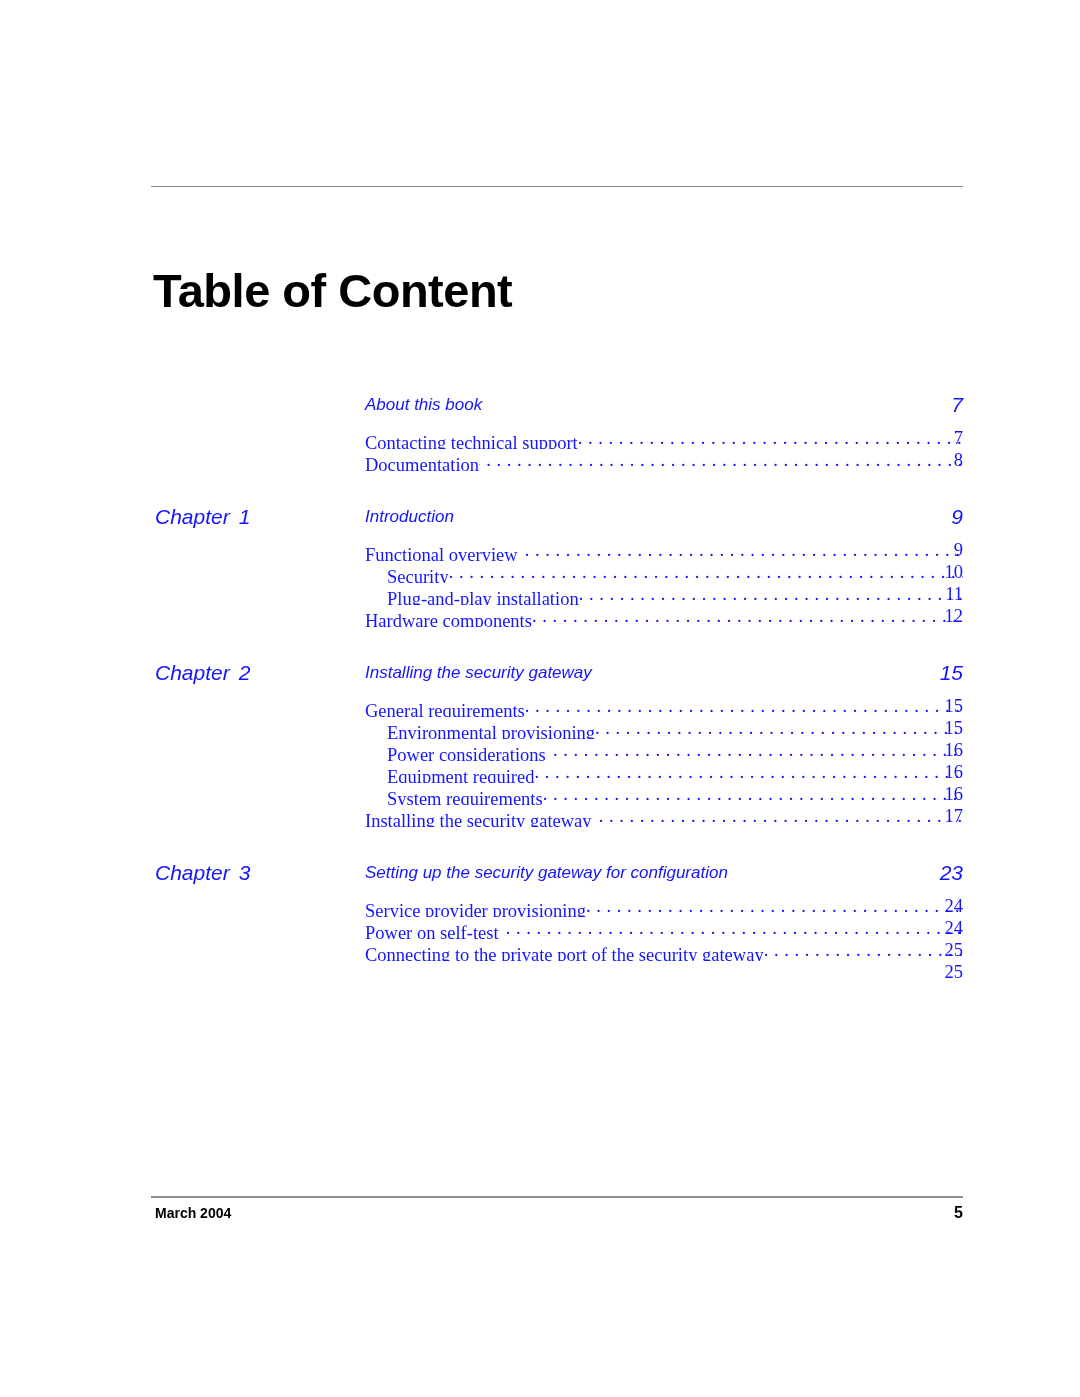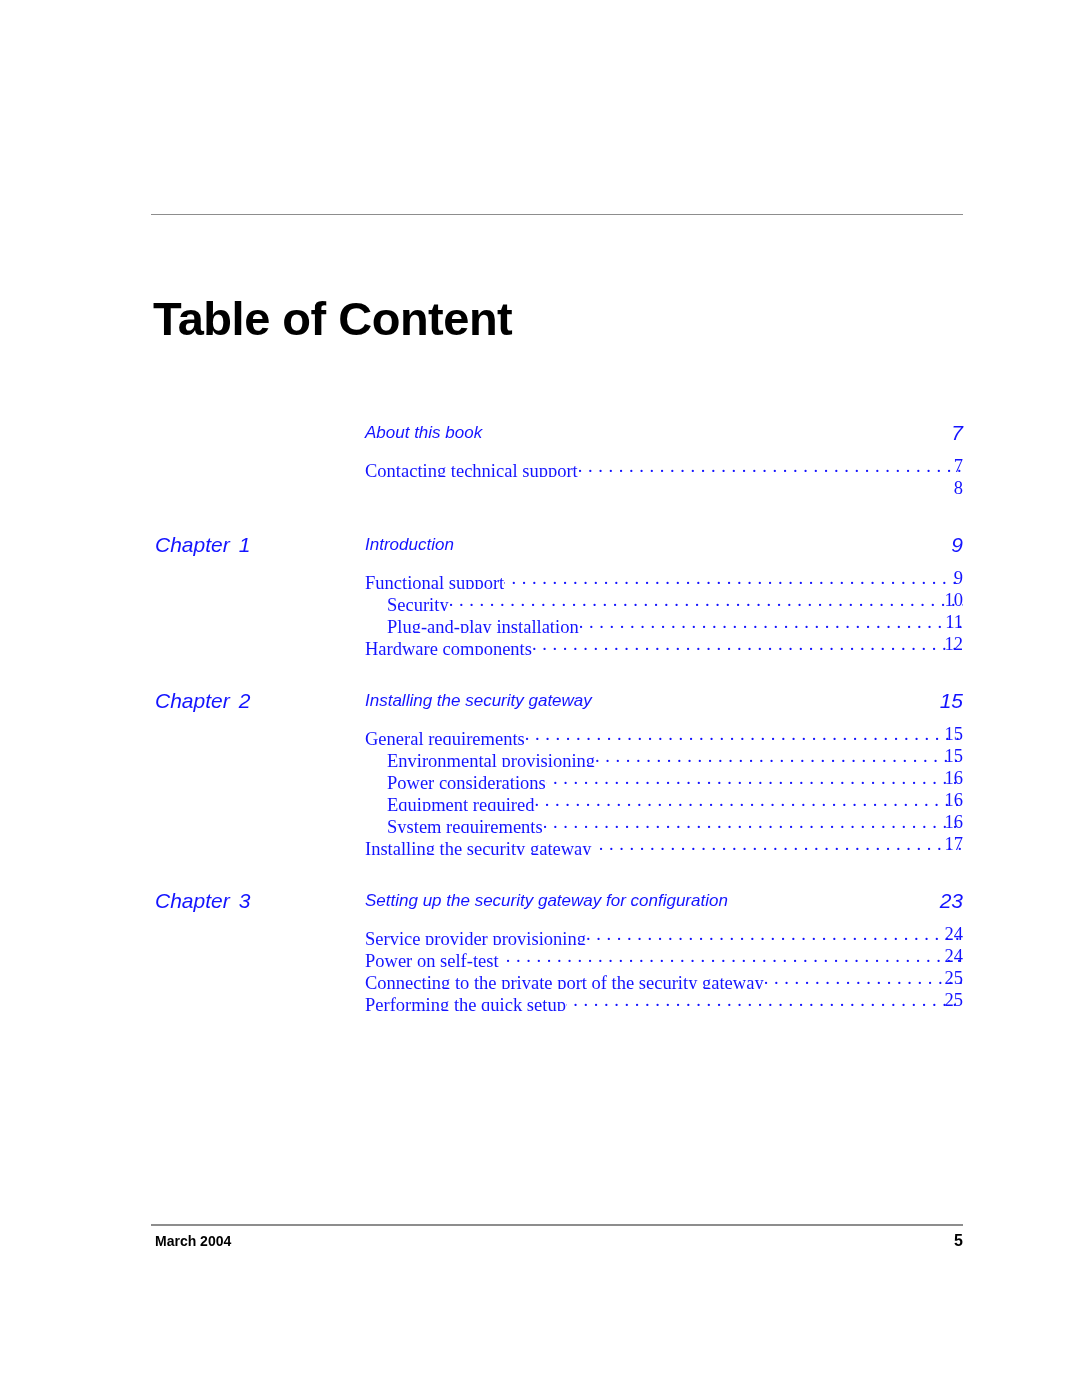--- a/index.html
+++ b/index.html
@@ -14,21 +14,20 @@
     font-family: "Liberation Serif", serif;
     -webkit-font-smoothing: antialiased;
   }
 
   .page {
     position: absolute;
     left: 0; top: 0;
     width: 1080px;
     height: 1302px;
     box-sizing: border-box;
-    margin-top: 28px;
   }
 
   
   .header-rule {
     position: absolute;
     left: 151px;
     top: 186px;
     width: 812px;
     height: 1px;
     background: #8d8d8d;
@@ -217,34 +216,38 @@
         </div>
         <div class="entries">
           <div class="toc-entry level-1">
             <div class="entry-inner">
               <span class="entry-text">Contacting technical support</span>
               <span class="entry-leader"></span>
             </div>
             <span class="entry-page">7</span>
           </div>
           <div class="toc-entry level-1 tight">
+            <div class="entry-inner">
+              <span class="entry-text">Documentation</span>
+              <span class="entry-leader"></span>
+            </div>
             <span class="entry-page">8</span>
           </div>
         </div>
       </div>
       <div class="toc-section">
         <div class="section-head">
           <div class="chapter-label"><span class="ch-word">Chapter</span><span>1</span></div>
           <div class="section-title">Introduction</div>
           <div class="section-page">9</div>
         </div>
         <div class="entries">
           <div class="toc-entry level-1 tight">
             <div class="entry-inner">
-              <span class="entry-text">Functional support</span>
+              <span class="entry-text">Functional overview</span>
               <span class="entry-leader"></span>
             </div>
             <span class="entry-page">9</span>
           </div>
           <div class="toc-entry level-2">
             <div class="entry-inner">
               <span class="entry-text">Security</span>
               <span class="entry-leader"></span>
             </div>
             <span class="entry-page">10</span>
@@ -338,24 +341,20 @@
             <span class="entry-page">24</span>
           </div>
           <div class="toc-entry level-1">
             <div class="entry-inner">
               <span class="entry-text">Connecting to the private port of the security gateway</span>
               <span class="entry-leader"></span>
             </div>
             <span class="entry-page">25</span>
           </div>
           <div class="toc-entry level-1 tight">
-            <div class="entry-inner">
-              <span class="entry-text">Performing the quick setup</span>
-              <span class="entry-leader"></span>
-            </div>
             <span class="entry-page">25</span>
           </div>
         </div>
       </div>
     </div>
 
   <div class="footer-rule"></div>
   <div class="footer-left">March 2004</div>
   <div class="footer-right">5</div>
 

